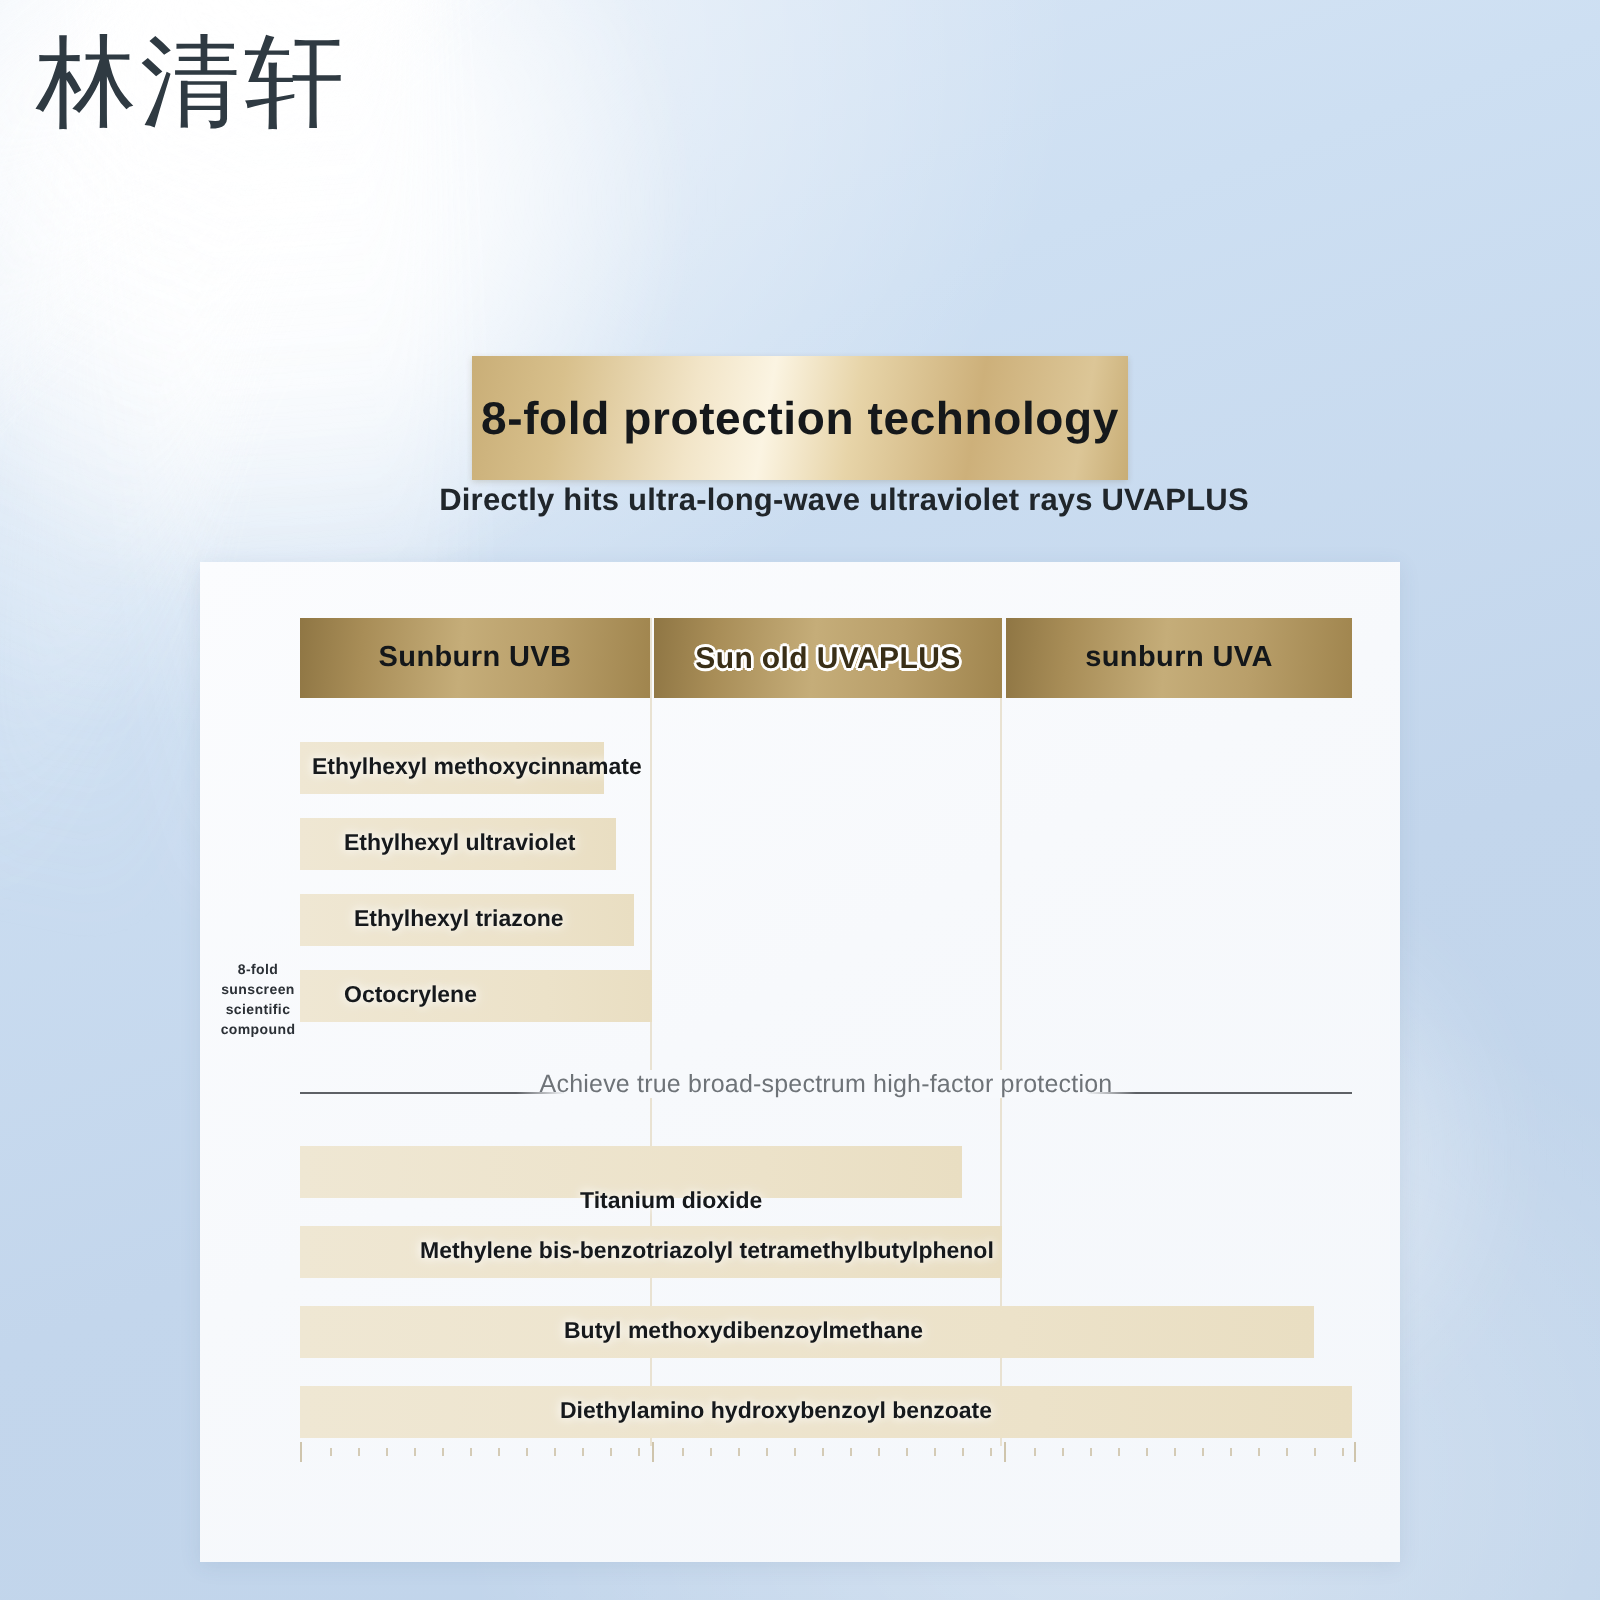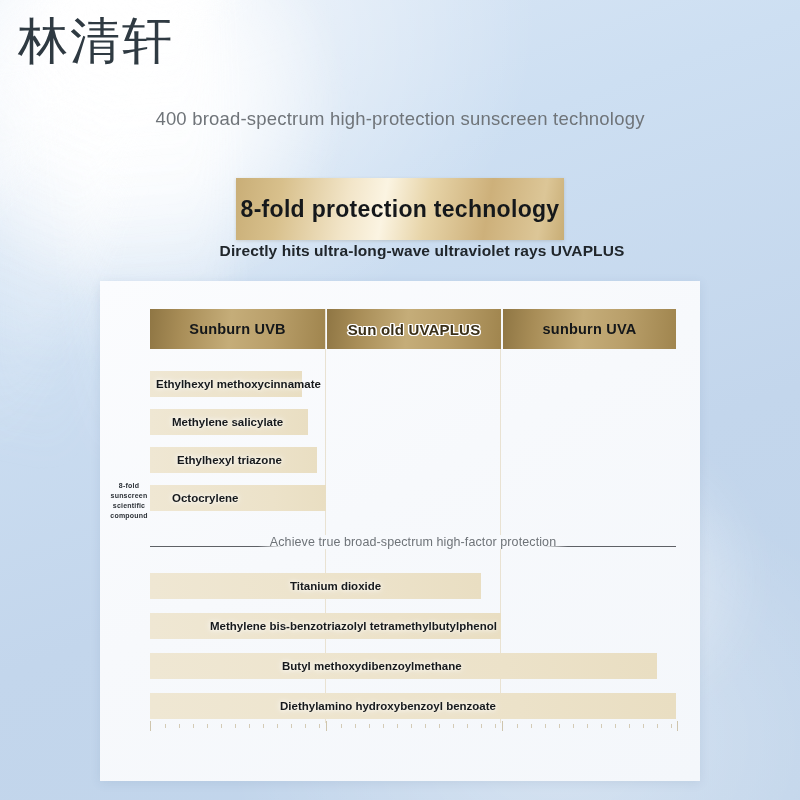--- a/index.html
+++ b/index.html
@@ -295,23 +295,20 @@
   <div class="ray r1"></div>
   <div class="ray r2"></div>
   <div class="ray r3"></div>
   <div class="ray r4"></div>
   <div class="ray r5"></div>
   <div class="ray r6"></div>
   <div class="glow-soft"></div>
 
   <div id="brand-logo">林清轩</div>
 
-  <div id="headline">
-    <div id="headline-sub">400 broad-spectrum high-protection sunscreen technology</div>
-  </div>
 
   <div id="gold-banner">
     <span id="gold-banner-text">8-fold protection technology</span>
   </div>
 
   <div id="headline-tagline">Directly hits ultra-long-wave ultraviolet rays UVAPLUS</div>
 
   <div id="chart-card">
     <div id="chart-inner">
 
@@ -321,42 +318,42 @@
       <div id="header-row">
         <div class="col-header h1">Sunburn UVB</div>
         <div class="col-header h3 outlined">Sun old UVAPLUS</div>
         <div class="col-header h2">sunburn UVA</div>
       </div>
 
       <div class="bar" style="left:50px; top:90px;  width:152px;"></div>
       <div class="bar-label" style="left:56px;  top:90px;">Ethylhexyl methoxycinnamate</div>
 
       <div class="bar" style="left:50px; top:128px; width:158px;"></div>
-      <div class="bar-label" style="left:72px;  top:128px;">Methylene salicylate</div>
+      <div class="bar-label" style="left:72px;  top:128px;">Ethylhexyl ultraviolet</div>
 
       <div class="bar" style="left:50px; top:166px; width:167px;"></div>
       <div class="bar-label" style="left:77px;  top:166px;">Ethylhexyl triazone</div>
 
       <div class="bar" style="left:50px; top:204px; width:176px;"></div>
       <div class="bar-label" style="left:72px;  top:204px;">Octocrylene</div>
 
       <div id="left-axis-label">
         <div>8-fold</div>
         <div>sunscreen</div>
         <div>scientific</div>
         <div>compound</div>
       </div>
 
       <div id="achieve-line"></div>
       <div id="achieve-caption">
         <span>Achieve true broad-spectrum high-factor protection</span>
       </div>
 
       <div class="bar" style="left:50px; top:292px; width:331px;"></div>
-      <div class="bar-label" style="left:190px; top:292px;">Titanium dioxide</div>
+      <div class="bar-label" style="left:190px; top:307px;">Titanium dioxide</div>
 
       <div class="bar" style="left:50px; top:332px; width:351px;"></div>
       <div class="bar-label" style="left:110px; top:332px;">Methylene bis-benzotriazolyl tetramethylbutylphenol</div>
 
       <div class="bar" style="left:50px; top:372px; width:507px;"></div>
       <div class="bar-label" style="left:182px; top:372px;">Butyl methoxydibenzoylmethane</div>
 
       <div class="bar" style="left:50px; top:412px; width:526px;"></div>
       <div class="bar-label" style="left:180px; top:412px;">Diethylamino hydroxybenzoyl benzoate</div>
 

